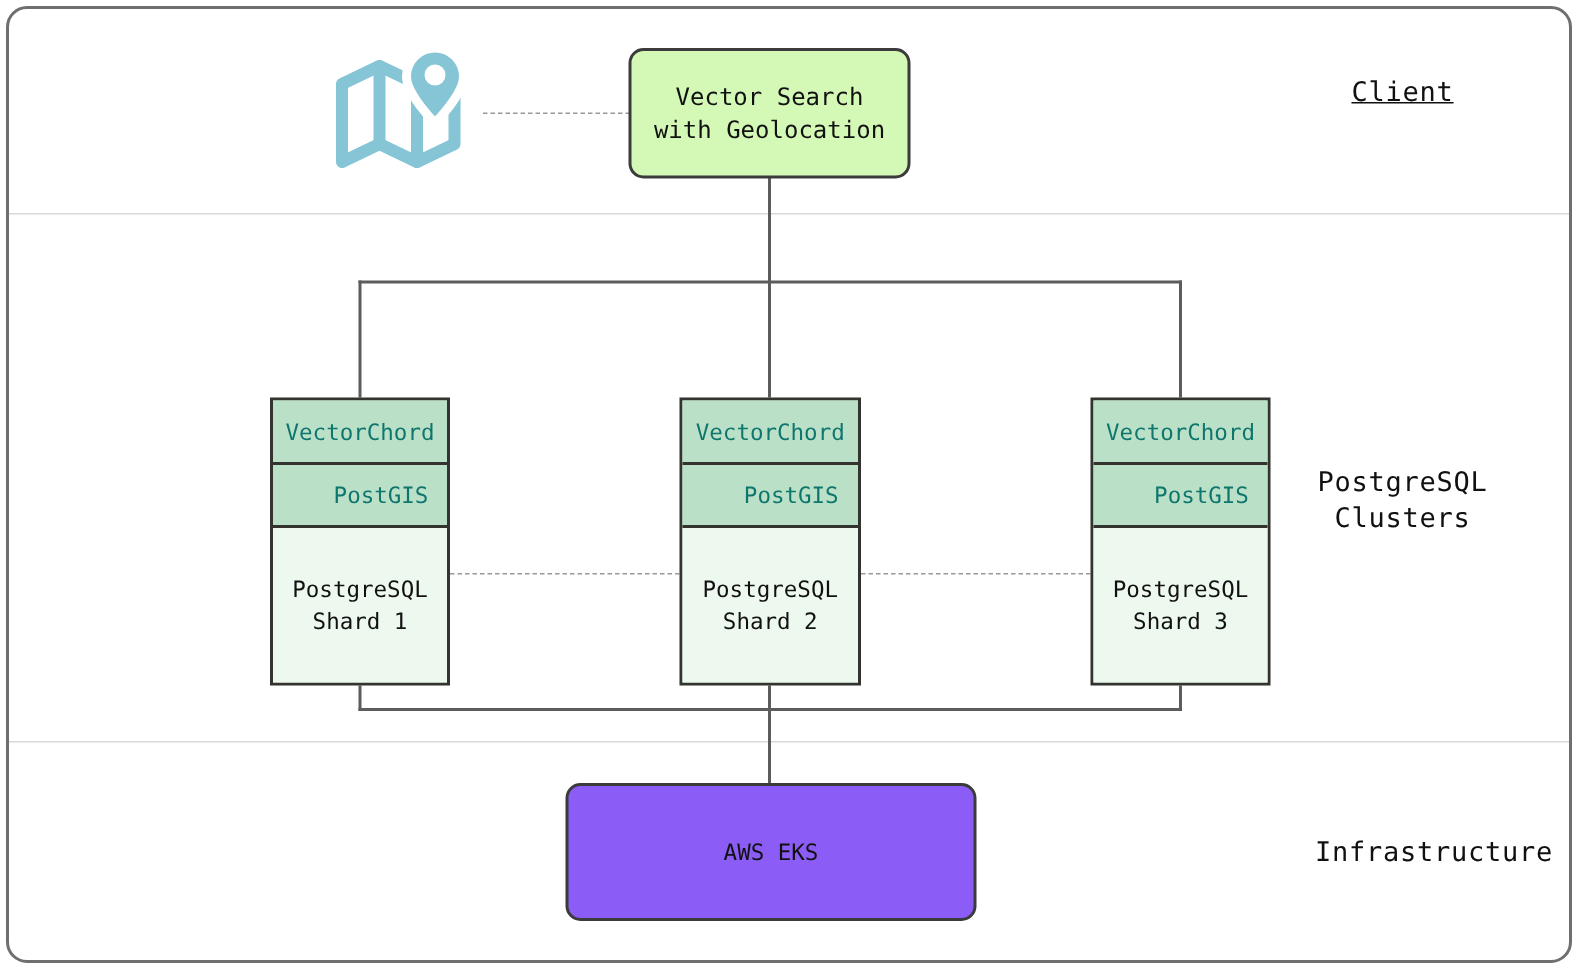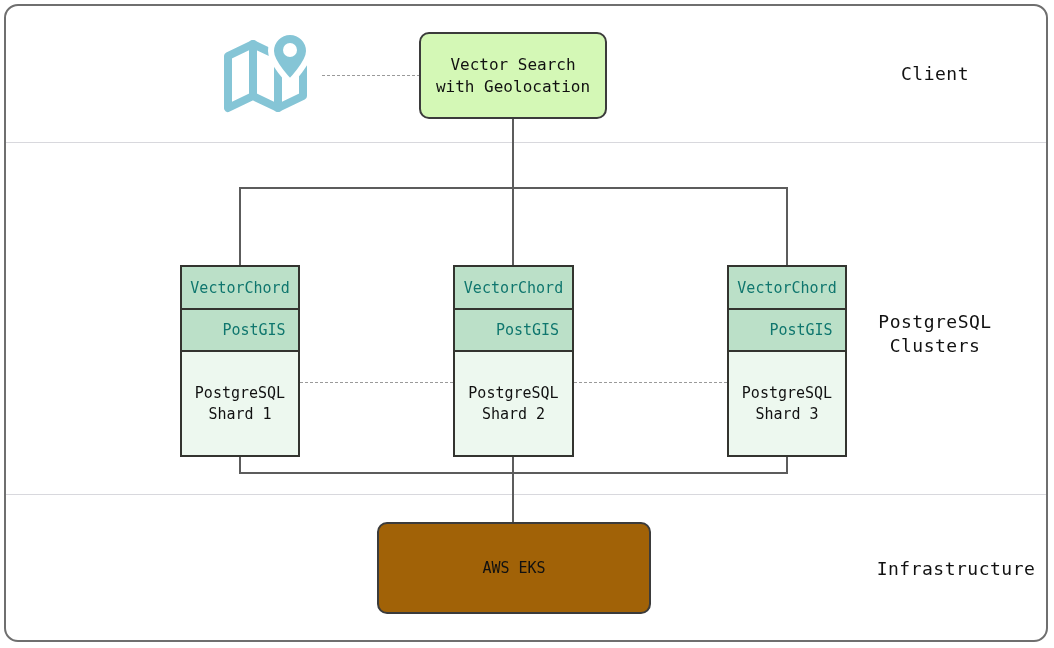--- a/index.html
+++ b/index.html
@@ -44,21 +44,21 @@
   .lane-label {
     position: absolute;
     text-align: center;
     color: #111111;
     font-size: 18px;
     line-height: 24px;
     letter-spacing: 0.5px;
     white-space: pre-line;
   }
   #lane-label-client {
-    left: 830px; top: 62px; width: 210px;
+    left: 830px; top: 50px; width: 210px; text-decoration: underline;
   }
   #lane-label-clusters {
     left: 830px; top: 310px; width: 210px;
   }
   #lane-label-infra {
     left: 844px; top: 557px; width: 224px;
   }
 
   
   .conn {
@@ -104,21 +104,21 @@
     top: 32px;
     width: 188px;
     height: 87px;
     background: #d4f8b6;
   }
   #node-aws-eks {
     left: 377px;
     top: 522px;
     width: 274px;
     height: 92px;
-    background: #a16207;
+    background: #8b5cf6;
     font-size: 15px;
   }
 
   
   .shard {
     position: absolute;
     box-sizing: border-box;
     border: 2px solid #33342f;
     background: #edf8ef;
     z-index: 3;

